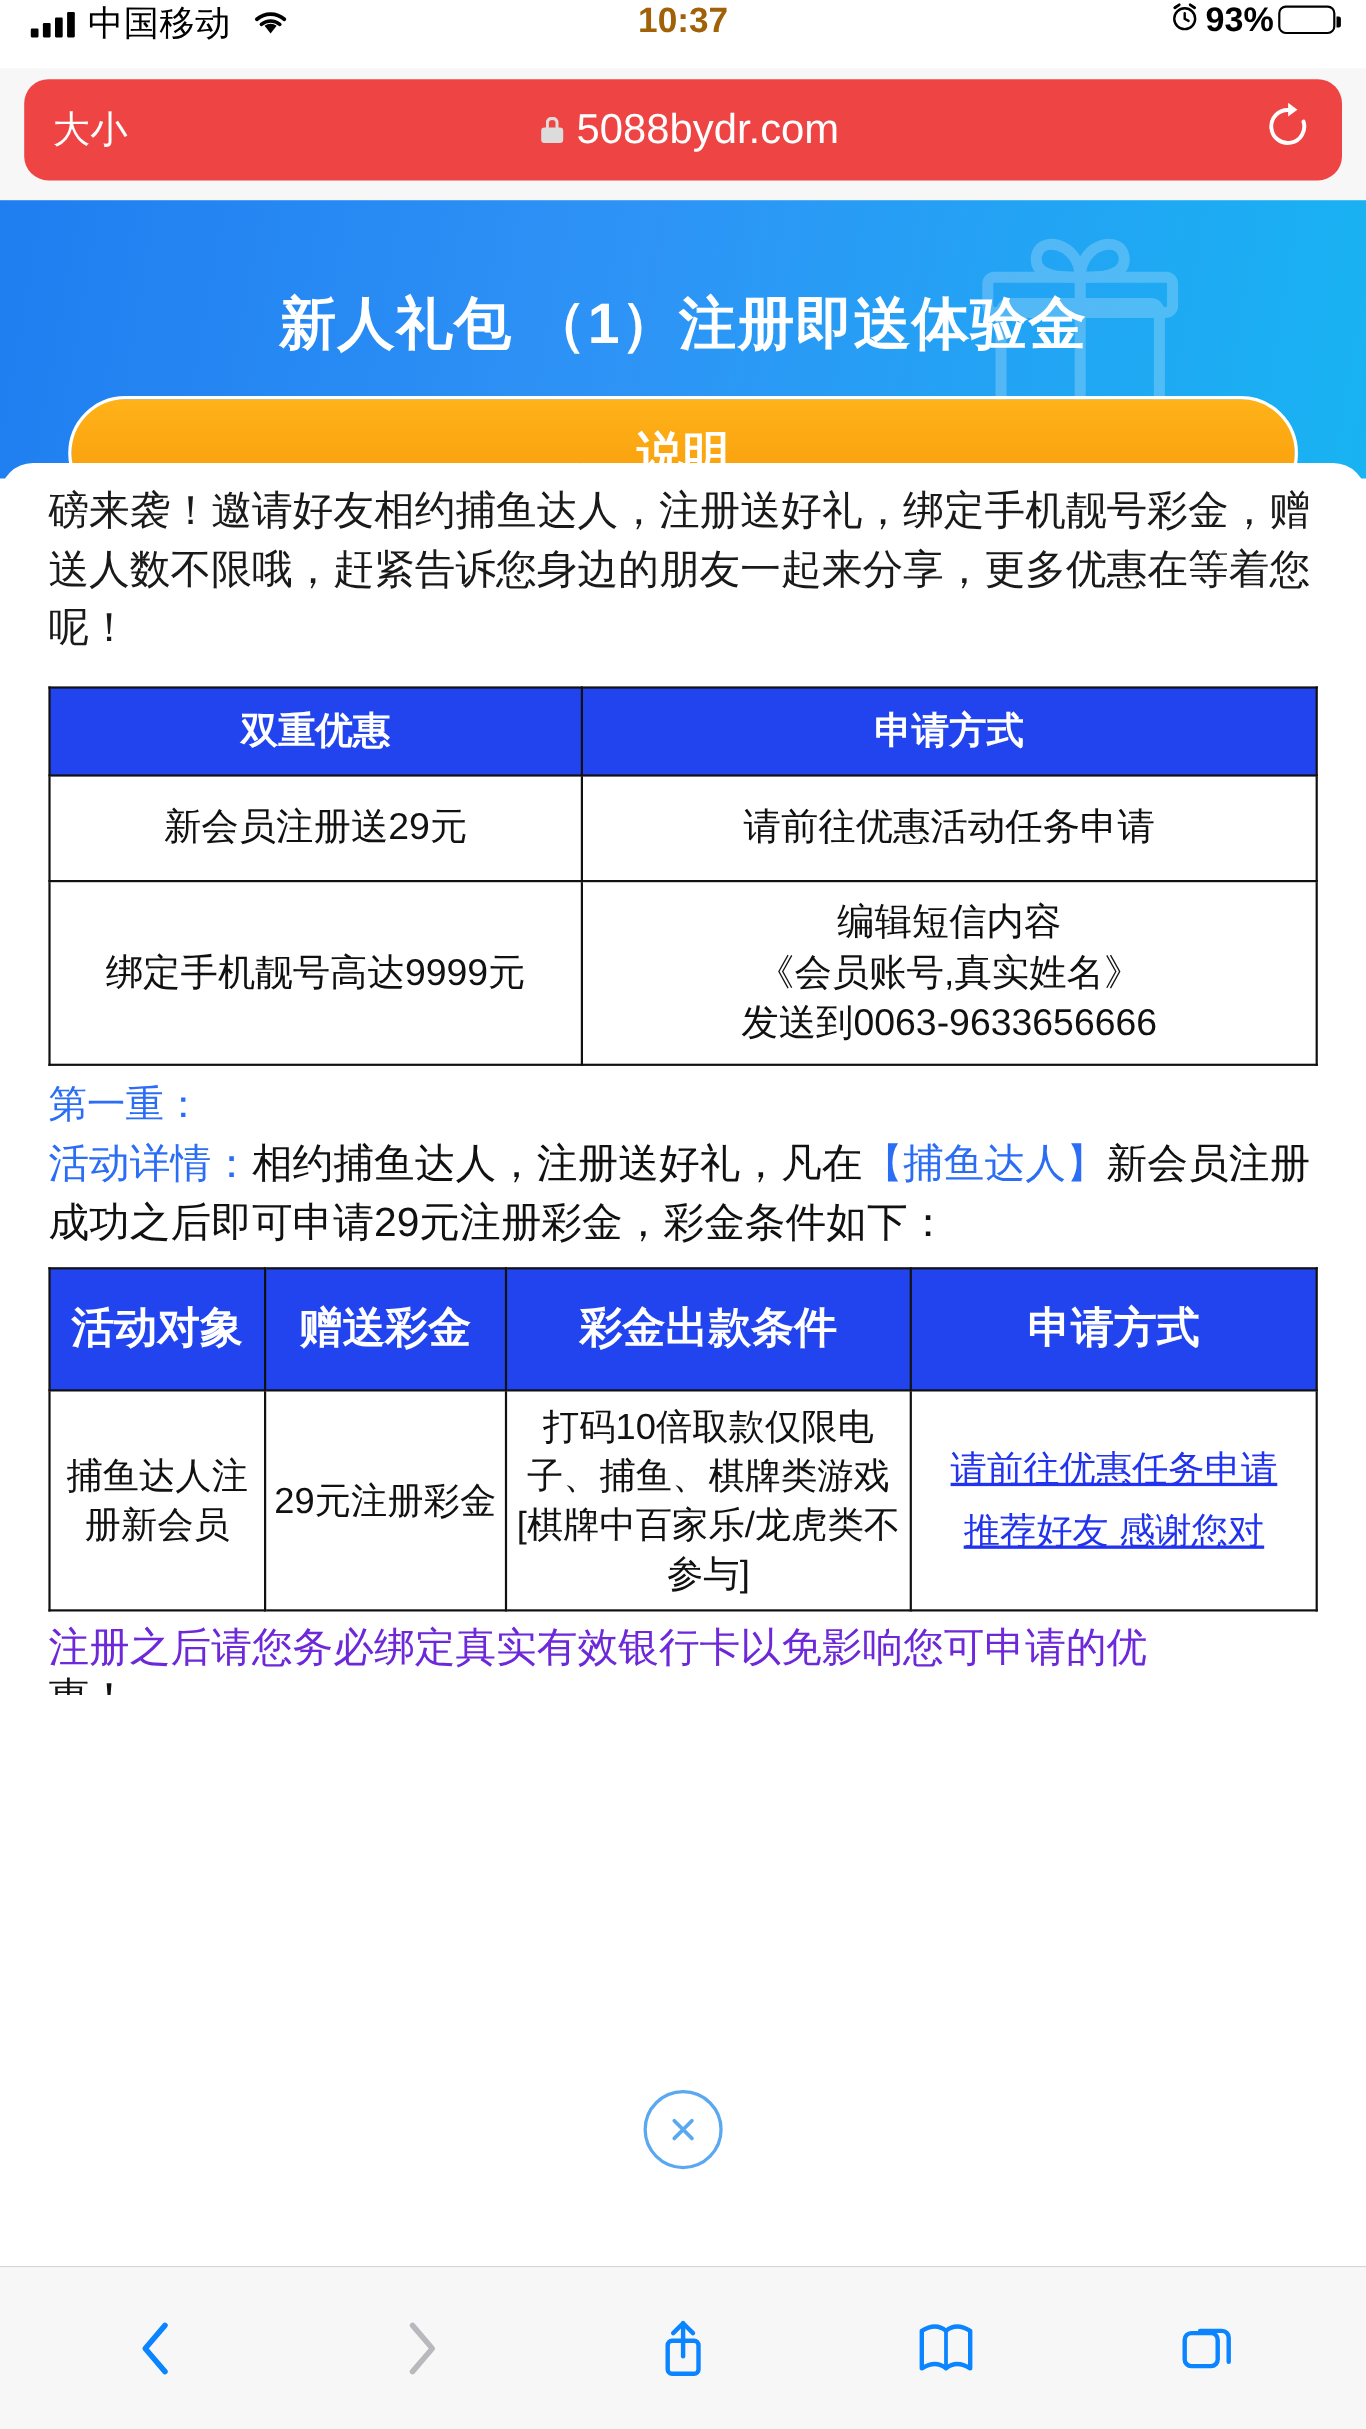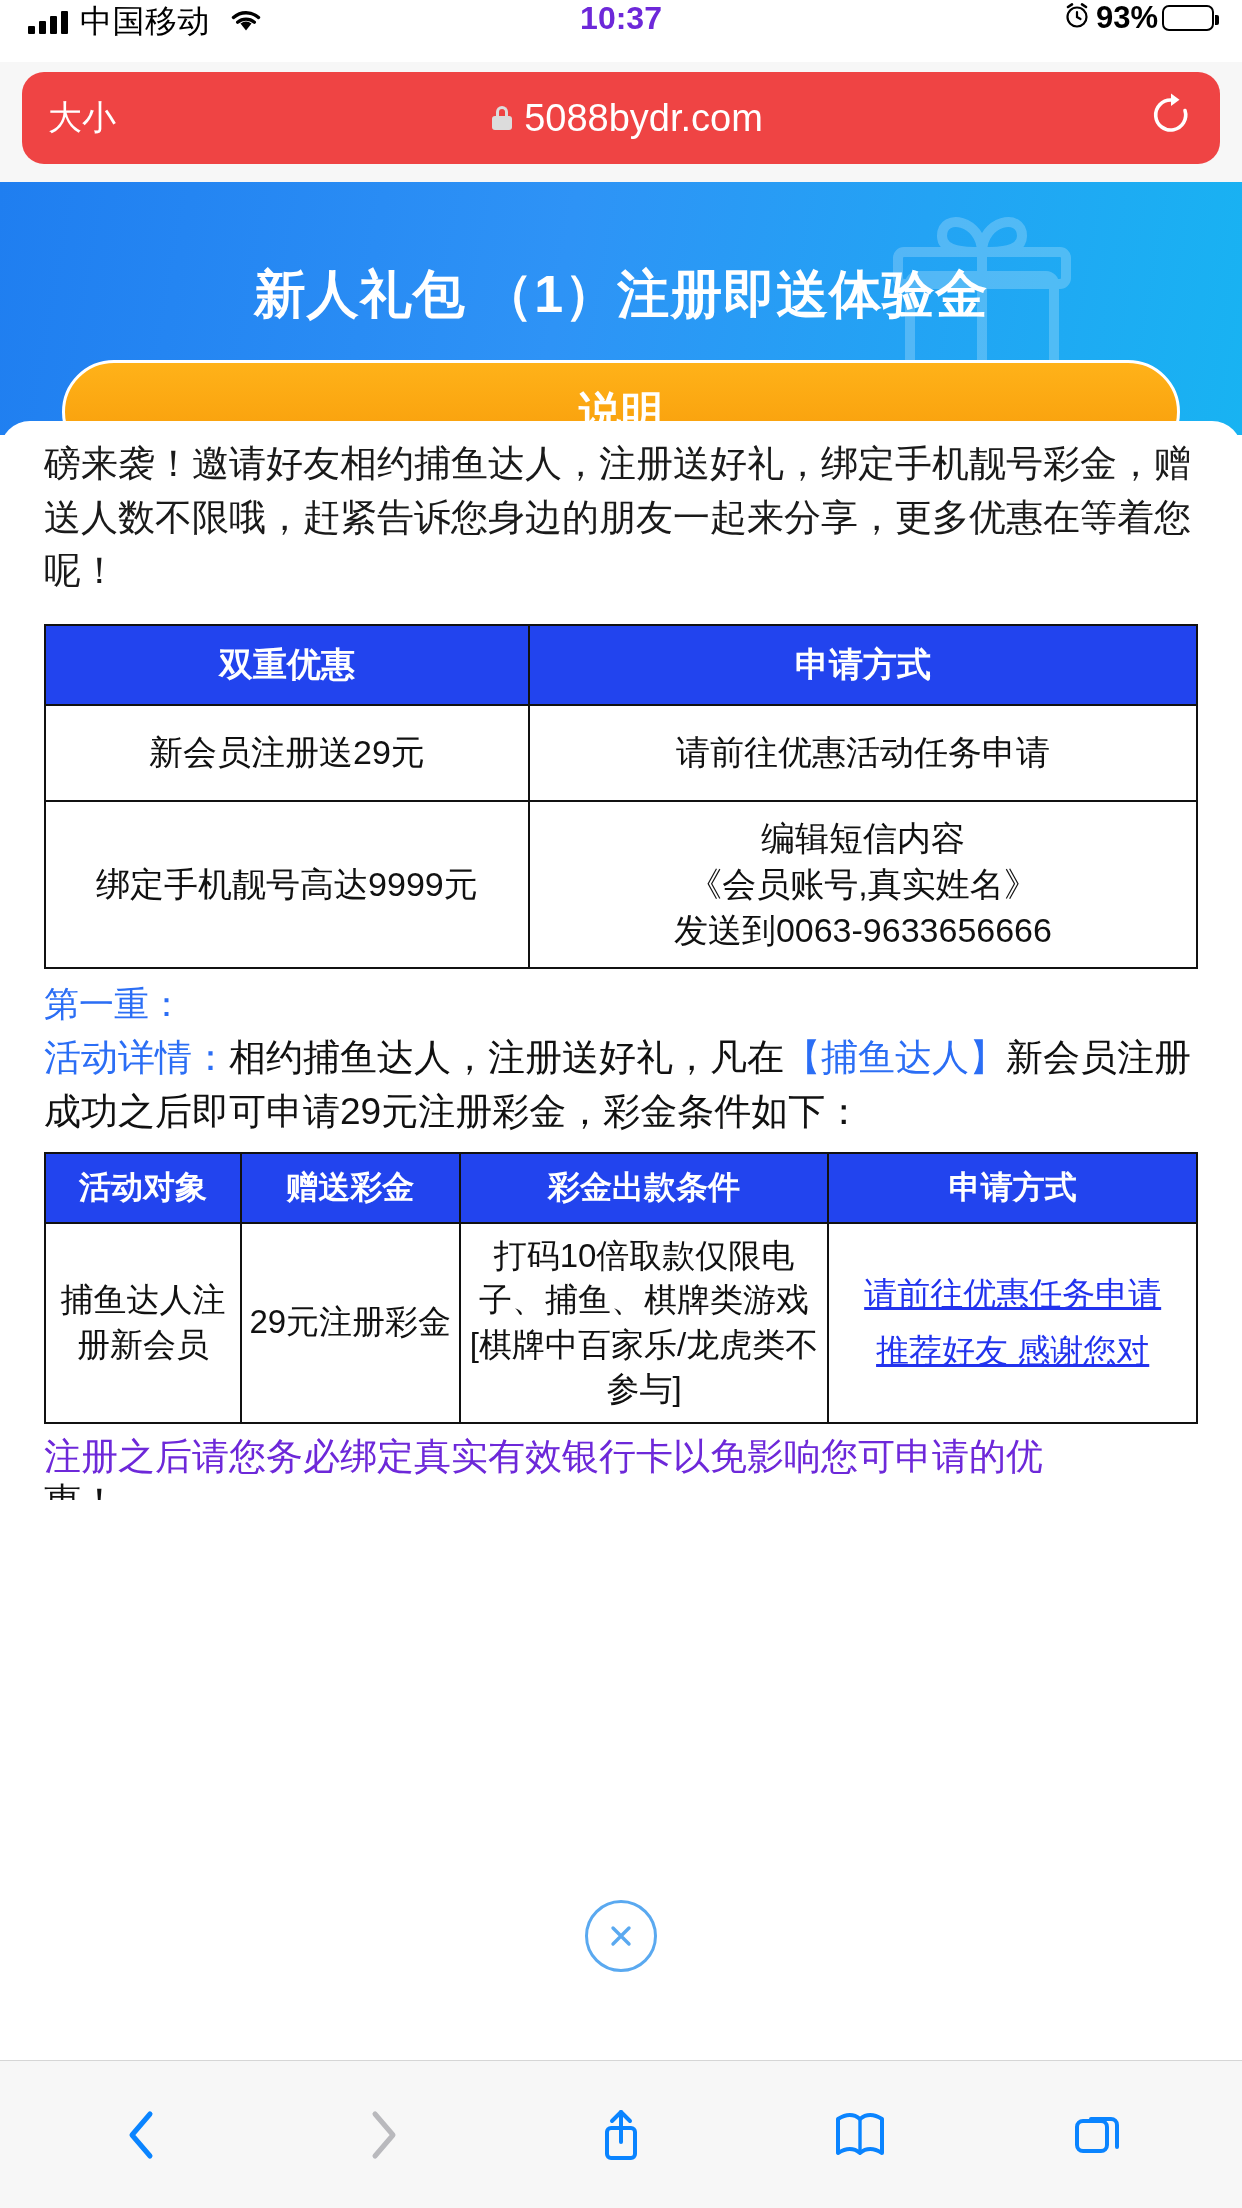--- a/index.html
+++ b/index.html
@@ -37,21 +37,21 @@
   .signal i:nth-child(3) { height: 18px; }
   .signal i:nth-child(4) { height: 23px; }
   .carrier { font-size: 32px; color: #000; letter-spacing: 0.5px; }
   .wifi { margin-left: 6px; }
   .sb-center {
     position: absolute;
     left: 0; right: 0;
     text-align: center;
     font-size: 32px;
     font-weight: bold;
-    color: #6d28d9;
+    color: #a16207;
     pointer-events: none;
   }
   .sb-right {
     margin-left: auto;
     display: flex;
     align-items: center;
     gap: 4px;
     font-weight: bold;
   }
   .battery-pct { font-size: 31px; color: #000; }
@@ -240,21 +240,21 @@
     padding: 16px 8px;
   }
   .t1 td { height: 96px; }
 
   .blue-line { color: #2b6ef5; font-size: 35px; margin-top: 10px; }
   .detail-line { font-size: 37px; line-height: 1.45; color: #111; margin-top: 2px; }
   .detail-line .lbl { color: #2b6ef5; }
   .detail-line .brk { color: #2b6ef5; }
 
   table.t2 { margin-top: 14px; }
-  table.t2 th { font-size: 32px; padding: 12px 4px; }
+  table.t2 th { font-size: 39px; padding: 28px 4px; }
   table.t2 td { font-size: 33px; padding: 10px 6px; }
   .link-cell a {
     color: #2233ee;
     display: block;
     line-height: 1.3;
   }
   .link-cell a.second { margin-top: 14px; }
 
   .tail-note {
     font-size: 37px;

